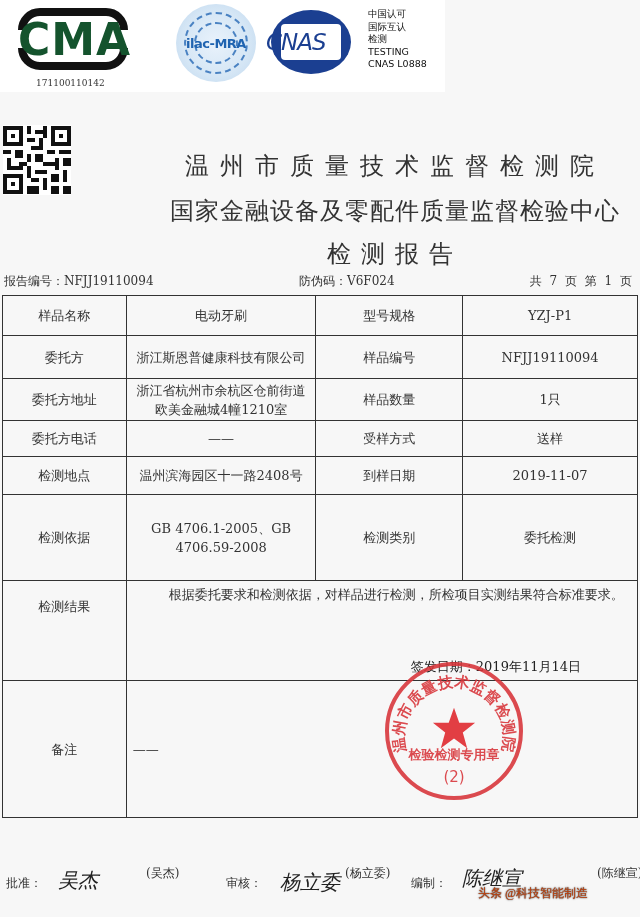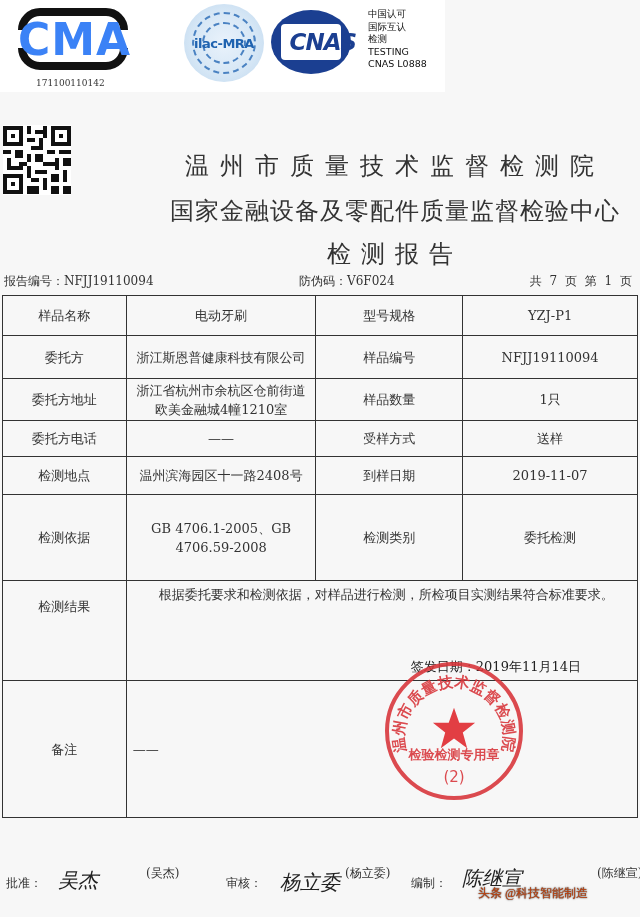--- a/index.html
+++ b/index.html
@@ -4,51 +4,51 @@
 <style>
   * { box-sizing: border-box; margin: 0; padding: 0; }
   html, body { width: 640px; height: 917px; background: #f7f7f7; overflow: hidden; }
   body { position: relative; font-family: "DejaVu Serif", "Liberation Serif", serif; color: #222; }
 
   .logo-bar { position: absolute; left: 0; top: 0; width: 445px; height: 92px; background: #ffffff; }
   .cma { position: absolute; left: 18px; top: 8px; width: 110px; height: 62px; }
   .cma-box { position: absolute; left: 0; top: 0; width: 110px; height: 62px; border: 8px solid #111; border-radius: 22px; }
   .cma-gap-l { position: absolute; left: -4px; top: 22px; width: 14px; height: 18px; background: #fff; }
   .cma-gap-r { position: absolute; right: -4px; top: 22px; width: 14px; height: 18px; background: #fff; }
-  .cma-text { position: absolute; left: 0; top: 6px; width: 110px; text-align: center; font-family: "DejaVu Sans", sans-serif; font-size: 44px; font-weight: bold; color: #3b82f6; letter-spacing: 1px; }
+  .cma-text { position: absolute; left: 0; top: 6px; width: 110px; text-align: center; font-family: "DejaVu Sans", sans-serif; font-size: 44px; font-weight: bold; color: #14532d; letter-spacing: 1px; }
   .cma-num { position: absolute; left: 36px; top: 78px; font-size: 9px; color: #333; font-family: "DejaVu Serif", serif; }
 
-  .ilac { position: absolute; left: 184px; top: 4px; width: 80px; height: 78px; border-radius: 50%; background: radial-gradient(circle, #e9f2fb 0%, #d5e6f5 60%, #bcd6ee 100%); }
+  .ilac { position: absolute; left: 176px; top: 4px; width: 80px; height: 78px; border-radius: 50%; background: radial-gradient(circle, #e9f2fb 0%, #d5e6f5 60%, #bcd6ee 100%); }
   .ilac-arc { position: absolute; border: 2px dashed #4a82c2; border-radius: 50%; }
   .ilac-text { position: absolute; left: 0; top: 32px; width: 80px; text-align: center; font-family: "DejaVu Sans", sans-serif; font-size: 13px; font-weight: bold; color: #1f63b0; letter-spacing: -0.5px; }
 
   .cnas { position: absolute; left: 266px; top: 10px; width: 90px; height: 64px; }
   .cnas-ring { position: absolute; left: 5px; top: 0; width: 80px; height: 64px; border-radius: 50%; background: #1b3f91; }
   .cnas-inner { position: absolute; left: 15px; top: 14px; width: 60px; height: 36px; background: #fff; border-radius: 4px; }
-  .cnas-text { position: absolute; left: 0; top: 19px; width: 90px; text-align: right; font-family: "DejaVu Sans", sans-serif; font-size: 23px; font-weight: bold; font-style: italic; color: #1b3f91; letter-spacing: -1px; }
+  .cnas-text { position: absolute; left: 0; top: 19px; width: 90px; text-align: left; font-family: "DejaVu Sans", sans-serif; font-size: 23px; font-weight: normal; font-style: italic; color: #1b3f91; letter-spacing: -1px; }
   .cnas-caption { position: absolute; left: 368px; top: 8px; font-family: "DejaVu Sans", sans-serif; font-size: 9.5px; line-height: 12.5px; font-weight: normal; color: #111; }
   .cnas-caption div { white-space: nowrap; }
 
   .qr { position: absolute; left: 3px; top: 125px; width: 68px; height: 70px; background: #fff; }
   .qr svg { display: block; }
 
   .title { position: absolute; left: 150px; width: 490px; text-align: center; color: #333; font-family: "DejaVu Serif", serif; }
   .title-1 { top: 150px; font-size: 24px; letter-spacing: 11px; }
   .title-2 { top: 195px; font-size: 24px; letter-spacing: 1px; }
   .title-3 { top: 238px; font-size: 24px; letter-spacing: 10px; }
 
   .meta { position: absolute; top: 273px; font-size: 12px; color: #333; white-space: nowrap; }
   .meta-left { left: 4px; }
   .meta-mid { left: 299px; }
   .meta-right { right: 6px; letter-spacing: 2px; }
 
   .report-table { position: absolute; left: 2px; top: 295px; width: 636px; border-collapse: collapse; font-size: 13px; color: #333; }
   .report-table td { border: 1.5px solid #333; text-align: center; vertical-align: middle; padding: 0 4px; line-height: 19px; }
   .report-table td.label { font-size: 13px; }
-  .report-table td.result { text-align: left; vertical-align: top; padding: 4px 6px 0 6px; position: relative; }
+  .report-table td.result { text-align: left; vertical-align: top; padding: 4px 6px 0 16px; position: relative; }
   .report-table td.remark-val { text-align: left; padding-left: 6px; vertical-align: middle; }
   .result-text { text-indent: 2em; line-height: 20px; }
   .sign-date { position: absolute; right: 56px; bottom: 4px; font-size: 13px; color: #222; white-space: nowrap; }
 
   .seal { position: absolute; left: 385px; top: 662px; width: 138px; height: 138px; border-radius: 50%; border: 4px solid #d83338; opacity: 0.88; pointer-events: none; }
   .seal-top { position: absolute; left: 0; top: 0; width: 130px; height: 130px; }
   .seal-star { position: absolute; left: 43px; top: 40px; width: 44px; height: 44px; }
   .seal-bottom { position: absolute; left: 0; top: 80px; width: 130px; text-align: center; font-family: "DejaVu Sans", sans-serif; font-weight: bold; font-size: 13px; color: #d83338; letter-spacing: 0; }
   .seal-num { position: absolute; left: 0; top: 102px; width: 130px; text-align: center; font-family: "DejaVu Sans", sans-serif; font-size: 15px; color: #d83338; }
 

